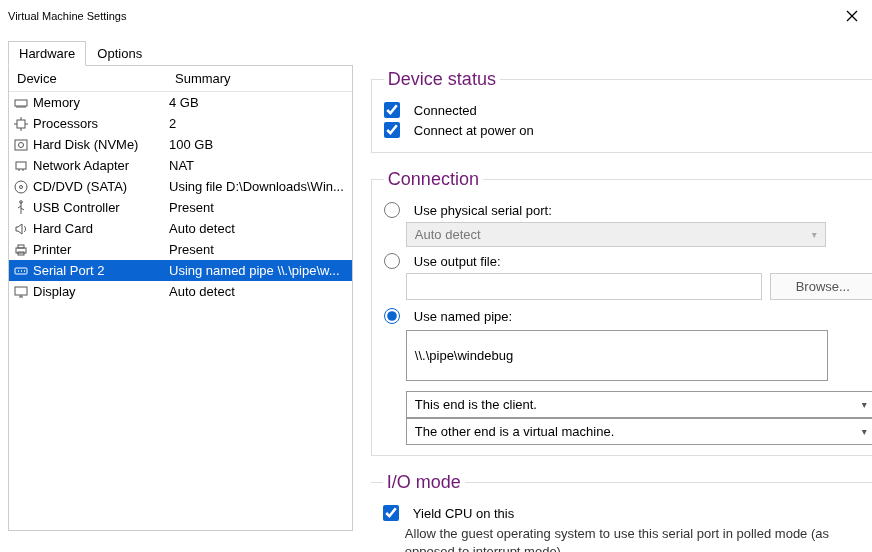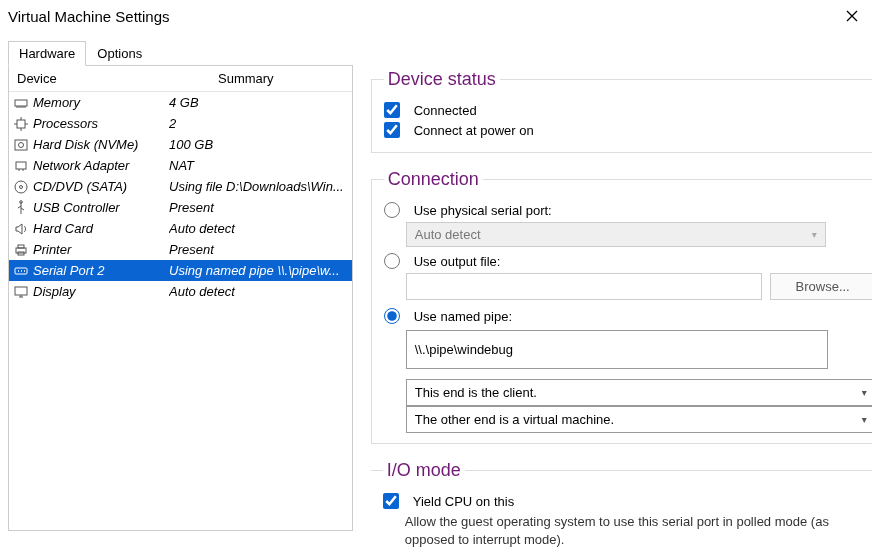--- a/index.html
+++ b/index.html
@@ -1,36 +1,36 @@
 <!DOCTYPE html>
 <html><head>
   <meta charset="utf-8">
   <style>
     * { box-sizing: border-box; margin: 0; padding: 0; font-family: "Segoe UI", Tahoma, sans-serif; font-size: 13px; }
     body { background: #fff; width: 872px; height: 552px; overflow: hidden; position: relative; }
 
     .titlebar { display: flex; align-items: center; justify-content: space-between; padding: 6px 8px 4px 8px; }
-    .titlebar .title { font-size: 15px; }
+    .titlebar .title { font-size: 11px; }
     .titlebar .closebtn { width: 24px; height: 20px; display:flex; align-items:center; justify-content:center; cursor: default; }
     .titlebar .closebtn svg { width: 12px; height: 12px; }
 
     .tabs { display: flex; padding: 10px 8px 0 8px; }
     .tab { padding: 4px 10px; border: 1px solid transparent; position: relative; top: 1px; }
     .tab.active { border: 1px solid #ccc; border-bottom: 1px solid #fff; background: #fff; }
 
     .content { display: flex; padding: 0 8px; gap: 18px; height: calc(100% - 66px); }
 
     .device-list { width: 352px; height: 466px; border: 1px solid #ccc; }
-    .list-header { display: flex; border-bottom: 1px solid #e5e5e5; gap: 43px; }
+    .list-header { display: flex; border-bottom: 1px solid #e5e5e5; }
     .list-header .col { padding: 5px 8px; color: #000; }
     .col-device { width: 158px; }
     .col-summary { flex: 1; }
 
     .rows { }
-    .row { display: flex; align-items: center; height: 21px; padding: 0 4px; font-style: italic; }
+    .row { display: flex; align-items: center; height: 21px; padding: 0 4px; }
     .row .icon { width: 16px; height: 16px; display:flex; align-items:center; justify-content:center; margin-right: 4px; }
     .row .name { width: 136px; white-space: nowrap; overflow: hidden; text-overflow: ellipsis; }
     .row .summary { flex: 1; white-space: nowrap; overflow: hidden; text-overflow: ellipsis; padding-right: 4px; }
     .row.selected { background: #0a64d2; color: #fff; }
     .row svg { stroke: #555; fill: none; }
     .row.selected svg { stroke: #fff; }
 
     .right { flex: 1; padding-top: 4px; }
 
     fieldset { border: 1px solid #ddd; margin-bottom: 16px; padding: 8px 12px 10px 12px; position: relative; }
@@ -42,21 +42,21 @@
 
     .inset { margin-left: 22px; }
 
     .select-disabled { width: 420px; background: #efefef; border: 1px solid #ccc; padding: 4px 8px; color: #777; display:flex; justify-content:space-between; align-items:center; margin-top: 4px; margin-bottom: 6px; }
     .select-disabled .chev { font-size: 10px; color:#aaa; }
 
     .output-row { display:flex; gap:8px; margin-top:4px; margin-bottom:8px; }
     .output-row .outbox { flex:1; height:27px; border:1px solid #ccc; background:#fff; }
     .btn { border:1px solid #ccc; background:#fafafa; padding:4px 25px; color:#555; }
 
-    .textfield { width: 422px; border:1px solid #999; padding:11px 8px; margin-top:6px; margin-bottom:10px; }
+    .textfield { width: 422px; border:1px solid #999; padding:17px 8px; margin-top:6px; margin-bottom:10px; }
 
     .dropdown { width: 470px; border:1px solid #999; padding:5px 8px; display:flex; justify-content:space-between; align-items:center; }
     .dropdown .chev { font-size: 10px; color:#555; }
 
     .help { color:#333; margin-left: 22px; margin-top: 2px; line-height: 1.35; }
   </style>
 </head>
 <body>
 
 <div class="titlebar">

